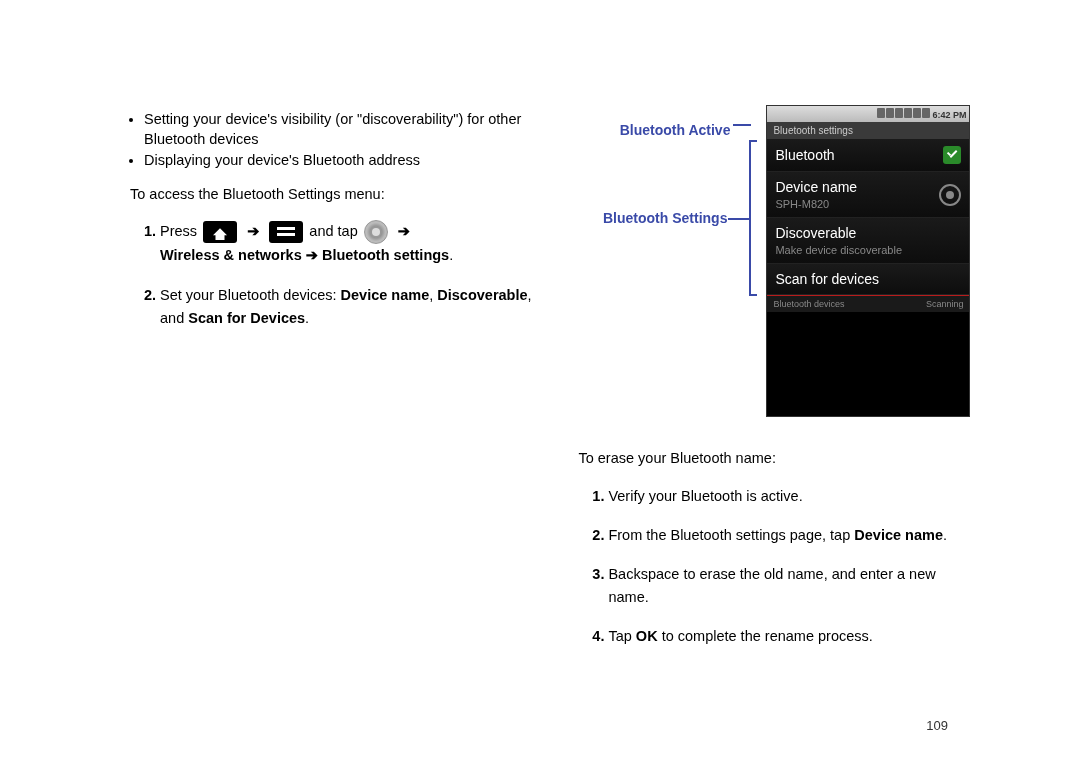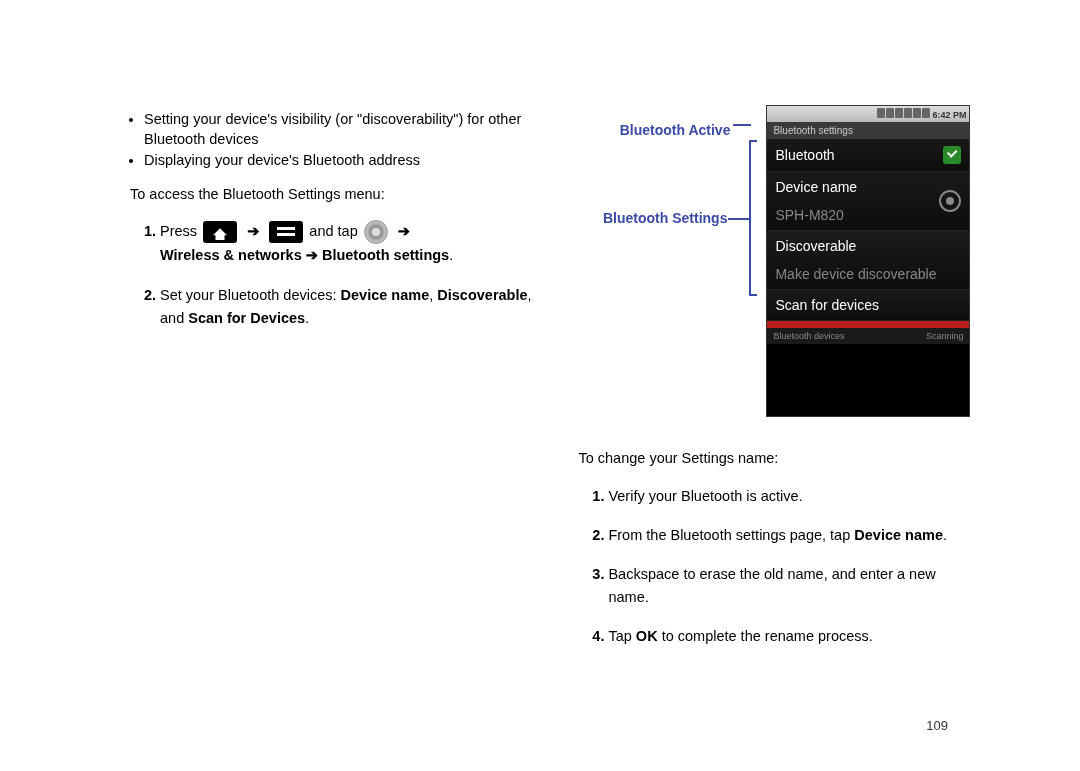--- a/index.html
+++ b/index.html
@@ -132,21 +132,21 @@
   .titlebar { background:#3a3a3a; padding:3px 6px; font-size:10px; color:#ccc;}
   .row {
     padding: 7px 8px 7px 8px;
     border-bottom: 1px solid #222;
     background: linear-gradient(#1a1a1a,#0d0d0d);
     display: flex;
     justify-content: space-between;
     align-items: center;
   }
   .row .main { font-size: 14px; color: #fff; }
-  .row .sub { font-size: 14px; color: #888; display:block; margin-top:12px;}
+  .row .sub { font-size: 11px; color: #888; display:block; margin-top:3px;}
   .check {
     width: 18px; height: 18px;
     background: #2a8a2a;
     border-radius: 3px;
     position: relative;
   }
   .check::after{
     content:""; position:absolute;
     left:4px; top:7px; width:4px; height:2px;
     background:#fff; transform:rotate(45deg);
@@ -163,21 +163,21 @@
     position: relative;
   }
   .radio::after{
     content:""; position:absolute; left:50%; top:50%;
     width:8px; height:8px; border-radius:50%;
     background:#888; transform:translate(-50%,-50%);
   }
   .footerbar {
     display: flex; justify-content: space-between;
     font-size:9px; color:#888; padding:3px 6px;
-    background:#1a1a1a; border-top:7px solid #b91c1c;
+    background:#1a1a1a; border-top:1px solid #b91c1c;
   }
   .blackfill { background:#000; height: 100px; }
 
   .page-num { position: absolute; bottom: 38px; right: 132px; font-size: 13px; color: #333; margin-top: 36px; }
 </style>
 </head>
 <body>
 
 <div class="page">
   <div class="col-left">
@@ -244,21 +244,21 @@
       </div>
       <div class="footerbar">
         <span>Bluetooth devices</span>
         <span>Scanning</span>
       </div>
       <div class="blackfill"></div>
     </div>
 
     <div style="height:325px"></div>
 
-    <p class="intro">To change your Settings name:</p>
+    <p class="intro">To erase your Bluetooth name:</p>
     <ol class="steps">
       <li>Verify your Bluetooth is active.</li>
       <li>
         <span>From the Bluetooth settings page, tap </span><span class="b">Device name</span><span>.</span>
       </li>
       <li>Backspace to erase the old name, and enter a new name.</li>
       <li>
         <span>Tap </span><span class="b">OK</span><span> to complete the rename process.</span>
       </li>
     </ol>

